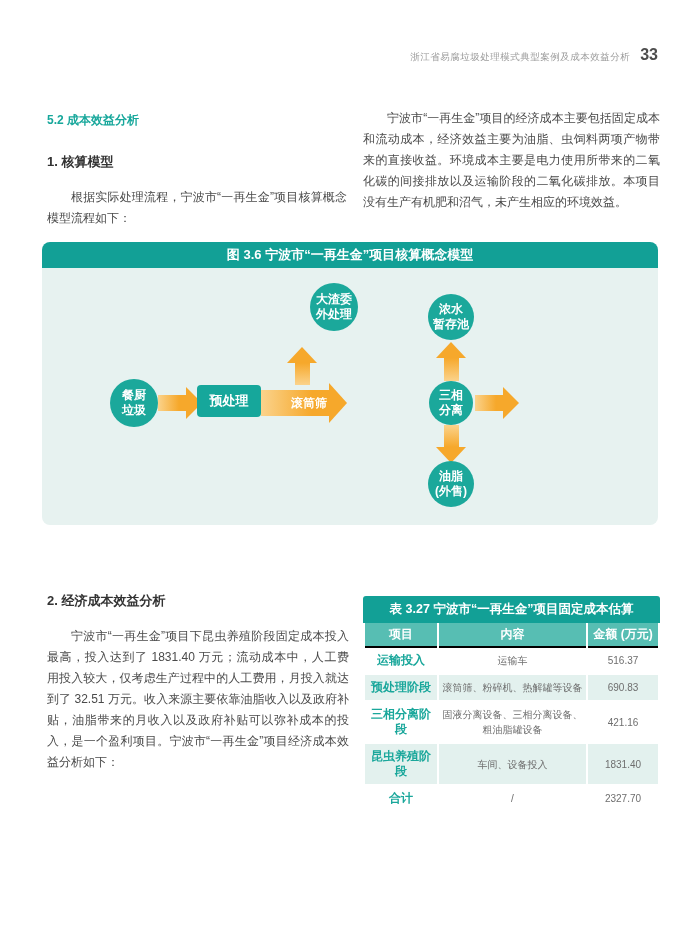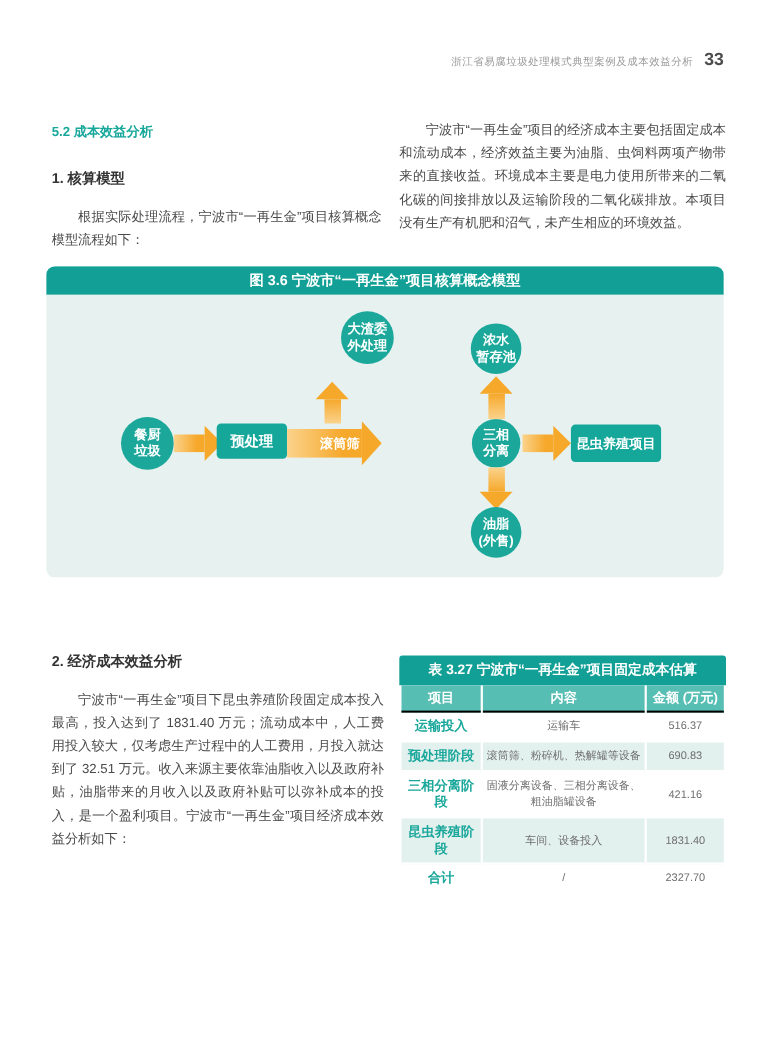--- a/index.html
+++ b/index.html
@@ -173,21 +173,20 @@
     <div class="node-circle" style="left:386px; top:193px; width:46px; height:46px;">
       <span>油脂</span>
       <span>(外售)</span>
     </div>
 
     <div class="harrow plain" style="left:433px; top:119px; width:42px; height:32px;">
       <div class="shaft"></div>
       <div class="head"></div>
     </div>
 
-    <div class="node-box" style="left:477px; top:118px; width:82px; height:34px; font-size:12px;">昆虫养殖项目</div>
 
   </div>
 </div>
 
 <div class="sec2-left">
   <div class="sub-title">2. 经济成本效益分析</div>
   <p class="para">宁波市“一再生金”项目下昆虫养殖阶段固定成本投入最高，投入达到了 1831.40 万元；流动成本中，人工费用投入较大，仅考虑生产过程中的人工费用，月投入就达到了 32.51 万元。收入来源主要依靠油脂收入以及政府补贴，油脂带来的月收入以及政府补贴可以弥补成本的投入，是一个盈利项目。宁波市“一再生金”项目经济成本效益分析如下：</p>
 </div>
 
 <div class="cost-table-wrap">

